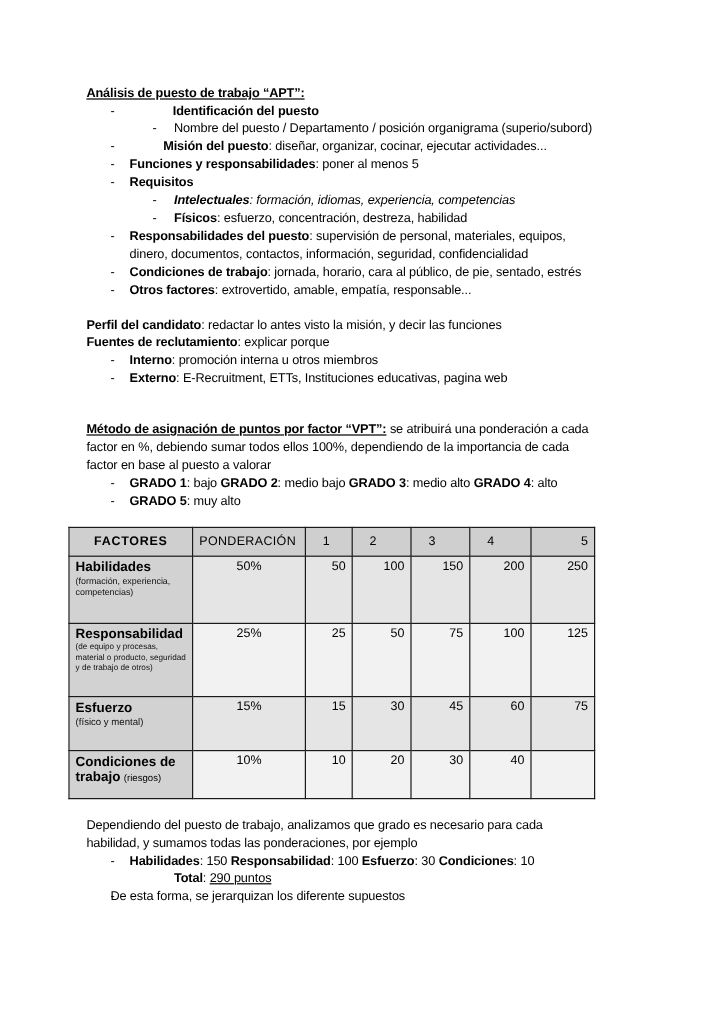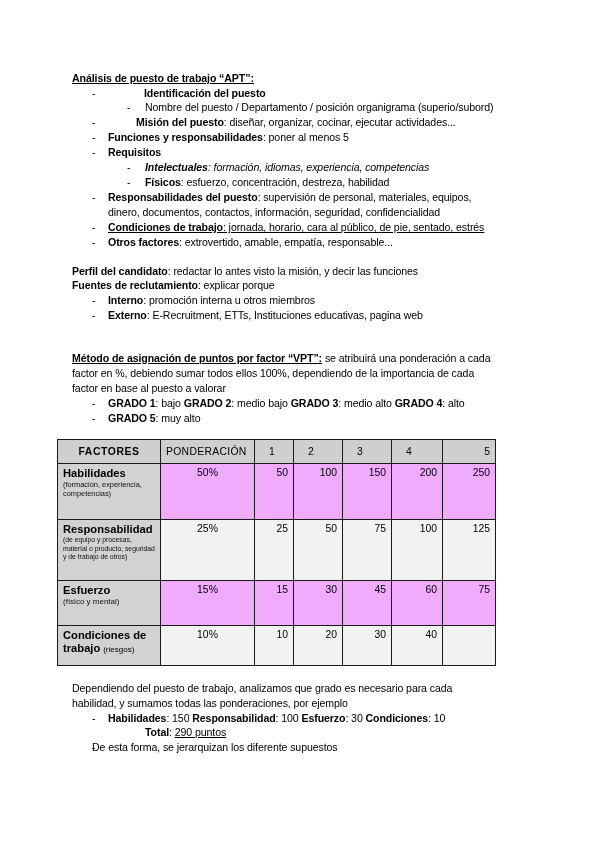--- a/index.html
+++ b/index.html
@@ -20,21 +20,21 @@
   }
   table.vpt td, table.vpt th {
     border: 1.3px solid #1a1a1a; padding: 3px 5px; vertical-align: top;
   }
   table.vpt th { background: #cfcfcf; font-weight: normal; height: 17px; vertical-align: middle; }
   table.vpt th.factores { font-weight: bold; letter-spacing: 0.6px; text-align: center; }
   table.vpt th.pond { text-align: left; letter-spacing: 0.3px; }
   table.vpt th.num { text-align: left; padding-left: 14px; }
   table.vpt th.last { text-align: right; }
   table.vpt td.factor { background: #d2d2d2; }
-  table.vpt tr.odd td.v { background: #f0abfc; }
+  table.vpt tr.odd td.v { background: #e5e5e5; }
   table.vpt tr.even td.v { background: #f2f2f2; }
   table.vpt td.pct { text-align: center; }
   table.vpt td.n { text-align: right; }
   .fname { font-weight: bold; font-size: 11.2px; line-height: 13px; }
   .fsub { font-size: 7.4px; line-height: 9px; color: #111; }
   .fsub-inline { font-size: 8px; font-weight: normal; }
 </style>
 </head>
 <body>
 
@@ -73,21 +73,21 @@
     <span class="b">Físicos</span><span>: esfuerzo, concentración, destreza, habilidad</span>
   </div>
 
   <span class="dash" style="left:92px; top:190px;">-</span>
   <div class="line" style="left:108px; top:190px;">
     <span class="b">Responsabilidades del puesto</span><span>: supervisión de personal, materiales, equipos,</span>
   </div>
   <div class="line" style="left:108px; top:205px;">dinero, documentos, contactos, información, seguridad, confidencialidad</div>
 
   <span class="dash" style="left:92px; top:220px;">-</span>
-  <div class="line" style="left:108px; top:220px;text-decoration:underline;">
+  <div class="line" style="left:108px; top:220px;">
     <span class="b">Condiciones de trabajo</span><span>: jornada, horario, cara al público, de pie, sentado, estrés</span>
   </div>
 
   <span class="dash" style="left:92px; top:235px;">-</span>
   <div class="line" style="left:108px; top:235px;">
     <span class="b">Otros factores</span><span>: extrovertido, amable, empatía, responsable...</span>
   </div>
 
   <div class="line" style="left:72px; top:264px;">
     <span class="b">Perfil del candidato</span><span>: redactar lo antes visto la misión, y decir las funciones</span>

